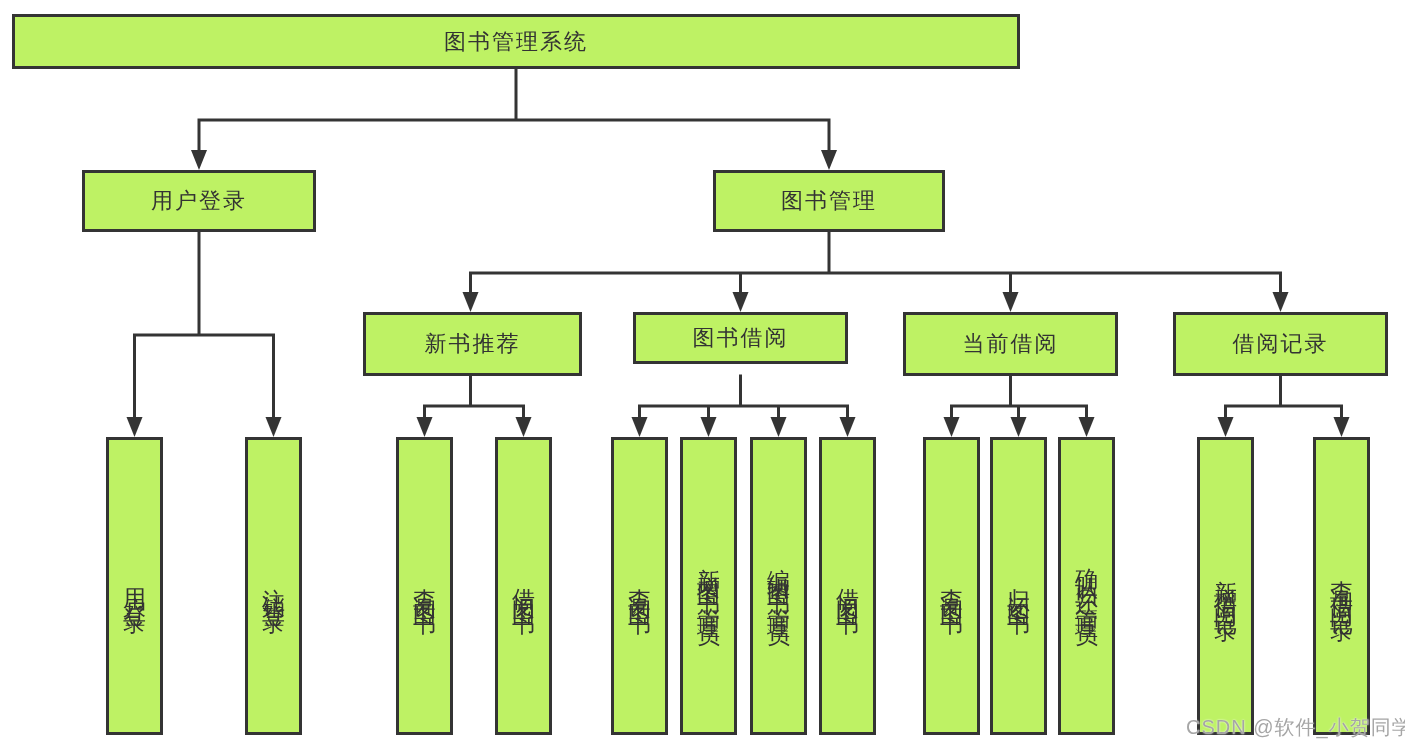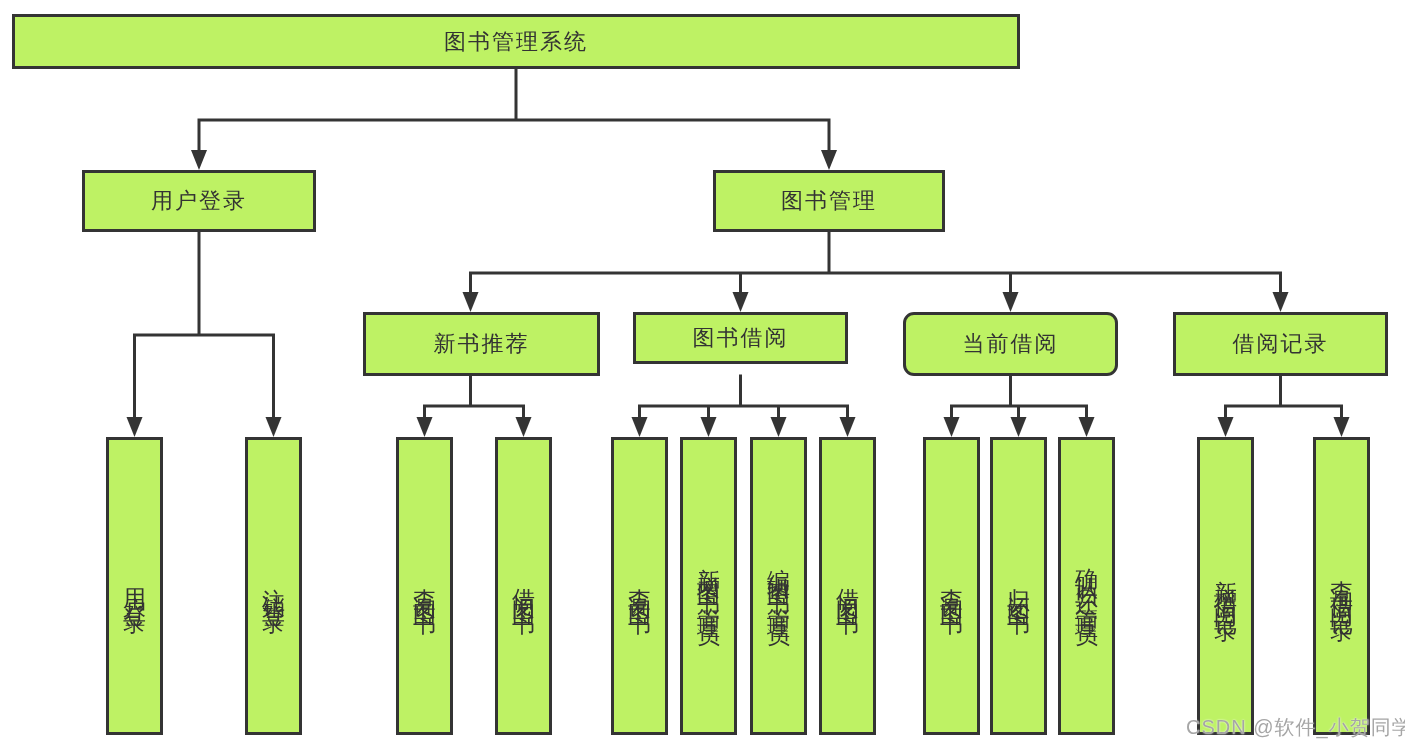--- a/index.html
+++ b/index.html
@@ -101,27 +101,27 @@
     <span>图书管理系统</span>
   </div>
 
   <div class="box box-h" style="left:82px; top:170px; width:234px; height:62px;">
     <span>用户登录</span>
   </div>
   <div class="box box-h" style="left:713px; top:170px; width:232px; height:62px;">
     <span>图书管理</span>
   </div>
 
-  <div class="box box-h" style="left:363px; top:312px; width:237px; height:64px;align-items:center;">
+  <div class="box box-h" style="left:363px; top:312px; width:219px; height:64px;align-items:center;">
     <span>新书推荐</span>
   </div>
   <div class="box box-h" style="left:633px; top:312px; width:215px; height:52px;">
     <span>图书借阅</span>
   </div>
-  <div class="box box-h" style="left:903px; top:312px; width:215px; height:64px;border-radius:11px;">
+  <div class="box box-h" style="left:903px; top:312px; width:215px; height:64px;">
     <span>当前借阅</span>
   </div>
   <div class="box box-h" style="left:1173px; top:312px; width:215px; height:64px;">
     <span>借阅记录</span>
   </div>
 
   <div class="box box-v" style="left:106px; top:437px; width:57px; height:298px;">
     <span>用户登录</span>
   </div>
   <div class="box box-v" style="left:245px; top:437px; width:57px; height:298px;">

